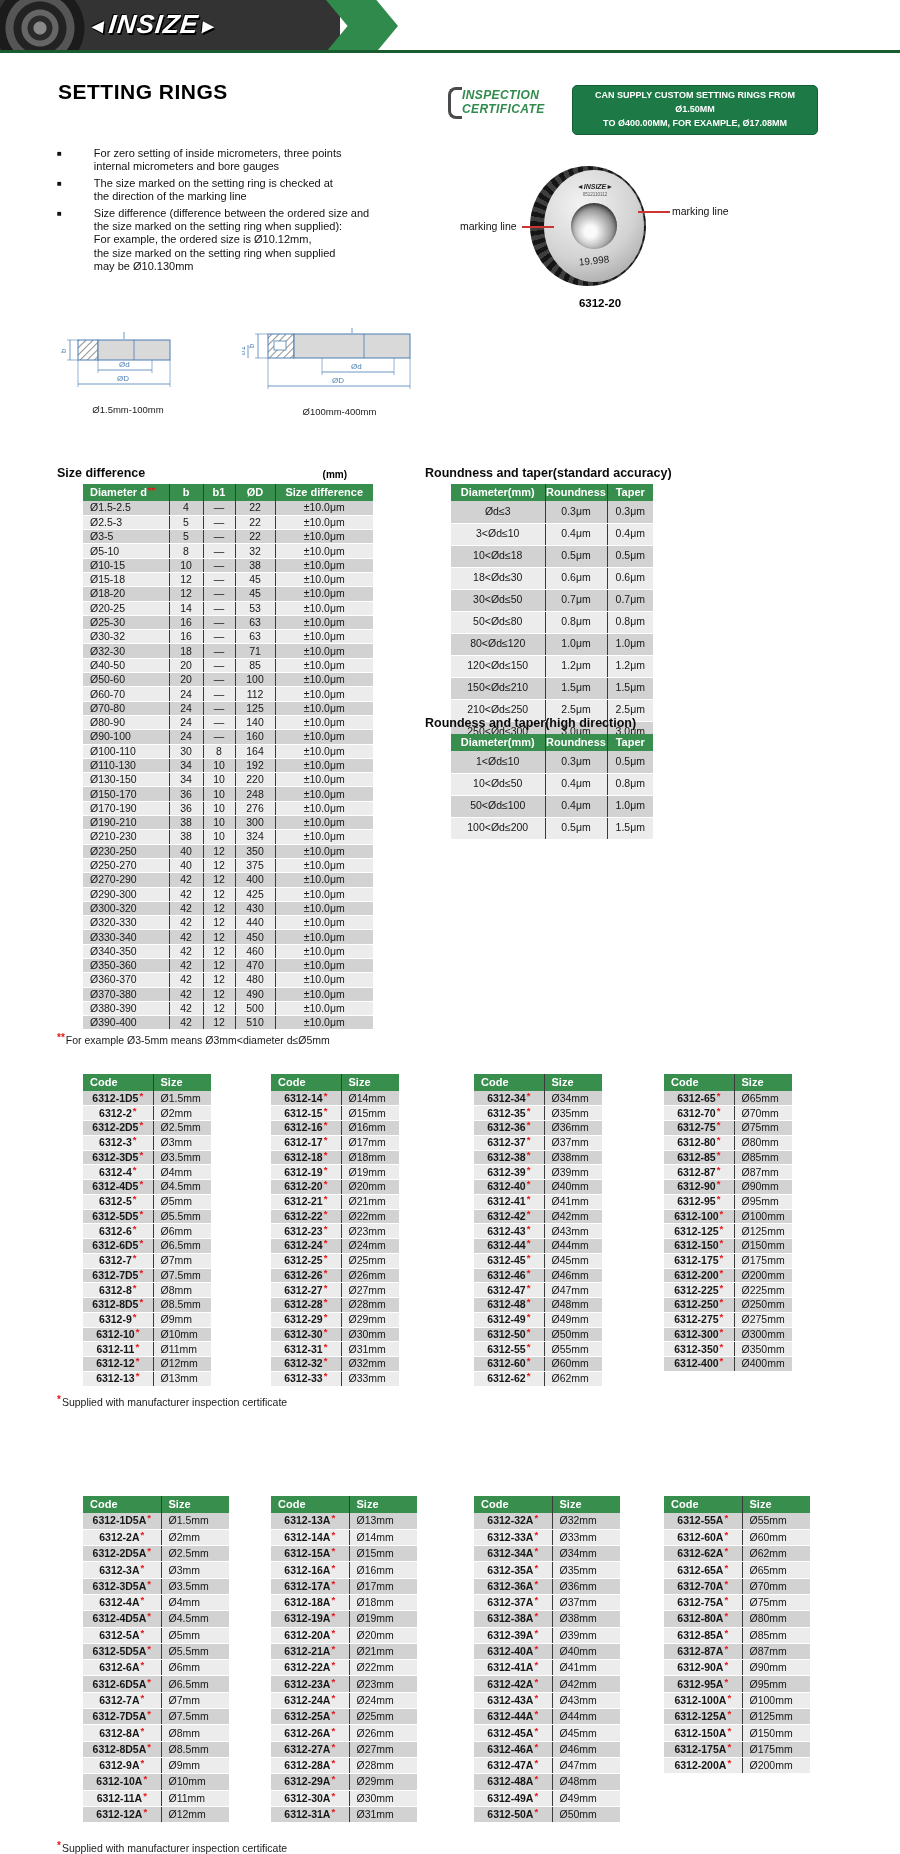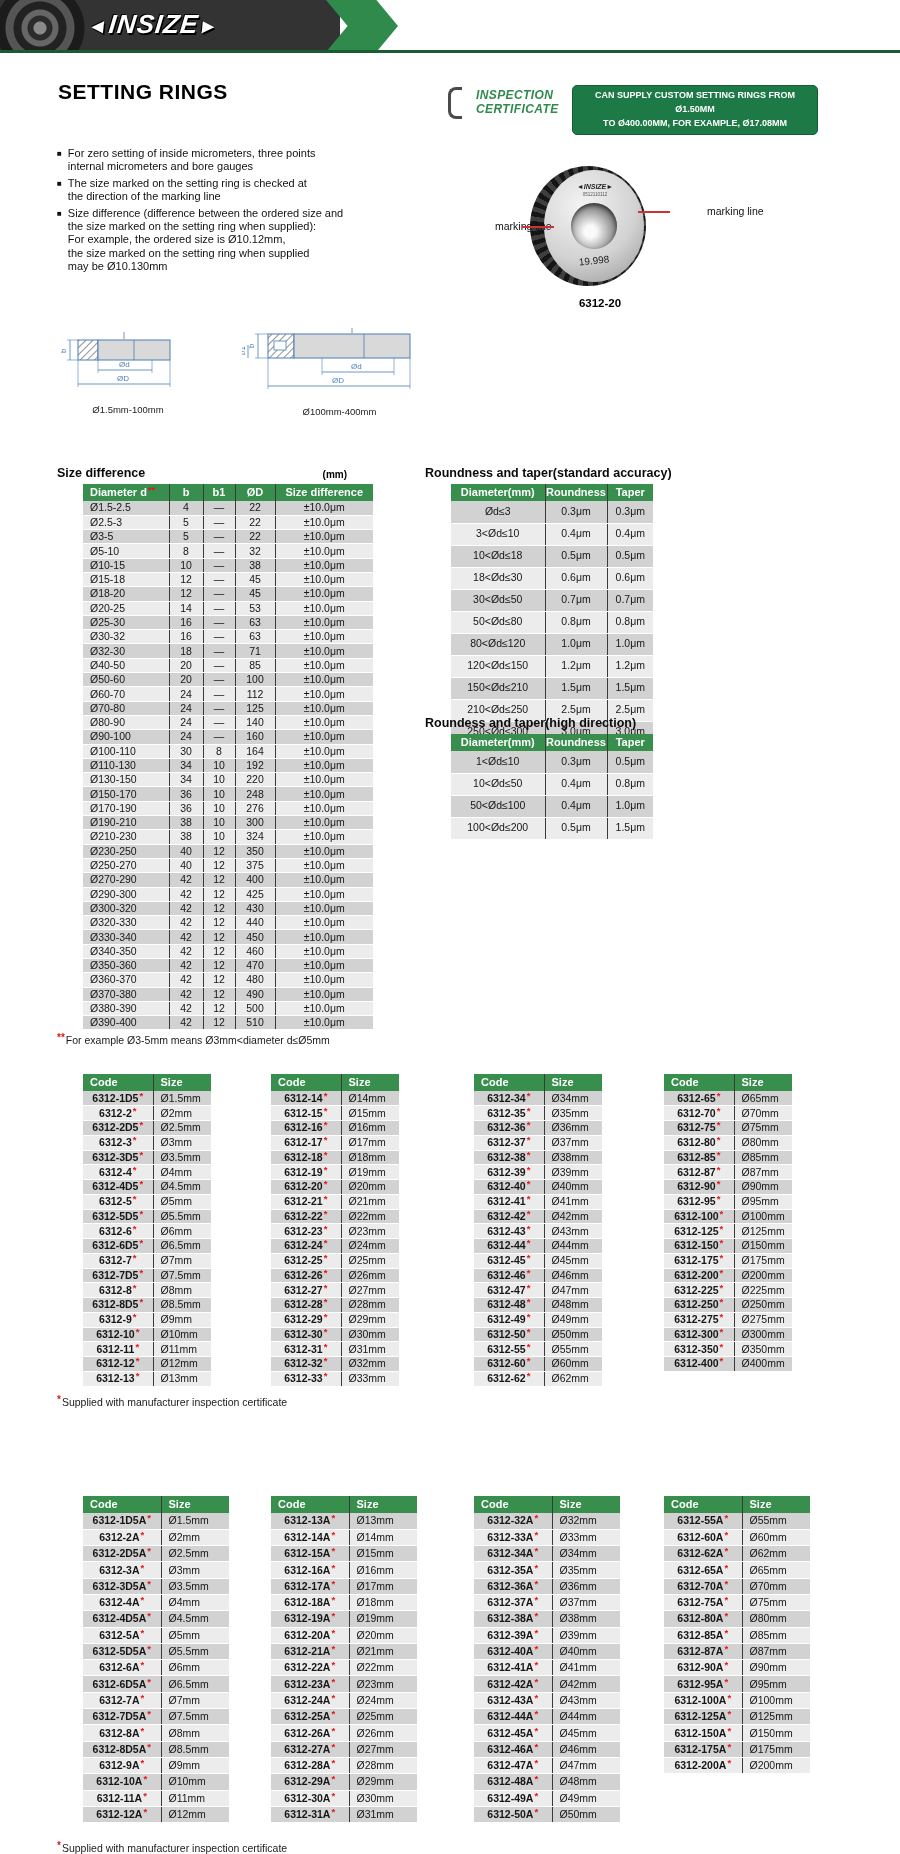--- a/index.html
+++ b/index.html
@@ -20,49 +20,49 @@
   .hdr-logo{position:absolute;left:88px;top:9px;font-size:26px;font-weight:bold;font-style:italic;
     color:#fff;letter-spacing:1px;transform:skewX(-6deg);
     text-shadow:1.5px 1.5px 0 #000,-1px -1px 0 #000;white-space:nowrap;}
   .hdr-logo .arr{font-size:20px;font-style:normal;}
   .hdr-chevron{position:absolute;left:326px;top:0;width:72px;height:52px;background:#2f8a4c;
     clip-path:polygon(0 0,70% 0,100% 50%,70% 100%,0 100%,30% 50%);}
   .hdr-rule{position:absolute;left:0;top:50px;width:900px;height:3px;background:var(--rule);}
 
   .page-title{position:absolute;left:58px;top:80px;font-size:21px;font-weight:bold;letter-spacing:.5px;color:#000;}
 
-  .cert{position:absolute;left:448px;top:87px;display:flex;align-items:center;gap:14px;}
+  .cert{position:absolute;left:448px;top:87px;display:flex;align-items:center;gap:0;}
   .cert-bracket{width:14px;height:32px;border:3px solid #4a4a4a;border-right:none;border-radius:8px 0 0 8px;}
   .cert-text{color:#2f8a4c;font-weight:bold;font-style:italic;font-size:12px;line-height:1.15;letter-spacing:.4px;}
 
   .banner{position:absolute;left:572px;top:85px;width:246px;min-height:33px;background:var(--banner);
     border-radius:5px;color:#fff;font-weight:bold;font-size:9px;line-height:1.55;text-align:center;
     padding:3px 6px;white-space:pre-line;border:1px solid #135e35;}
 
   
   .bullets{position:absolute;left:57px;top:147px;width:320px;}
   .bullet{display:flex;gap:6px;margin-bottom:3px;font-size:11px;line-height:1.22;color:#111;}
   .bullet .sq{font-size:8px;line-height:13px;color:#111;}
-  .bullet-text{white-space:pre-line;}
+  .bullet-text{white-space:pre-line;margin-left:26px;}
 
   
   .figure{position:absolute;left:460px;top:163px;width:280px;height:132px;}
   .rim{position:absolute;left:70px;top:3px;width:116px;height:120px;border-radius:50%;
     background:repeating-conic-gradient(#151515 0 5deg,#3e3e3e 5deg 10deg);}
   .face{position:absolute;left:84px;top:7px;width:100px;height:112px;border-radius:50%;
     background:radial-gradient(circle at 38% 32%,#f4f4f4,#d2d2d2 55%,#9c9c9c 95%);}
   .hole{position:absolute;left:111px;top:40px;width:46px;height:46px;border-radius:50%;
     background:radial-gradient(circle at 42% 62%,#fafafa 15%,#9c9c9c 55%,#2e2e2e 95%);
     box-shadow:inset 0 2px 4px rgba(0,0,0,.55);}
   .ring-brand{position:absolute;left:92px;top:20px;width:86px;text-align:center;font-size:7px;
     font-weight:bold;font-style:italic;color:#222;}
   .ring-serial{position:absolute;left:92px;top:29px;width:86px;text-align:center;font-size:4.5px;color:#555;}
   .ring-value{position:absolute;left:94px;top:92px;width:80px;text-align:center;font-size:10px;color:#222;
     transform:rotate(-6deg);}
-  .mark-lbl{position:absolute;font-size:10.5px;color:#111;white-space:nowrap;margin-left:35px;}
+  .mark-lbl{position:absolute;font-size:10.5px;color:#111;white-space:nowrap;}
   .mark-lbl.left{left:0;top:57px;}
   .mark-lbl.right{left:212px;top:42px;}
   .mark-line{position:absolute;height:2px;background:#c33;}
   .mark-line.left{left:62px;top:63px;width:32px;}
   .mark-line.right{left:178px;top:48px;width:32px;}
   .fig-caption{position:absolute;left:460px;top:297px;width:280px;text-align:center;
     font-size:11.5px;font-weight:bold;color:#000;}
 
   
   .diag{position:absolute;}

